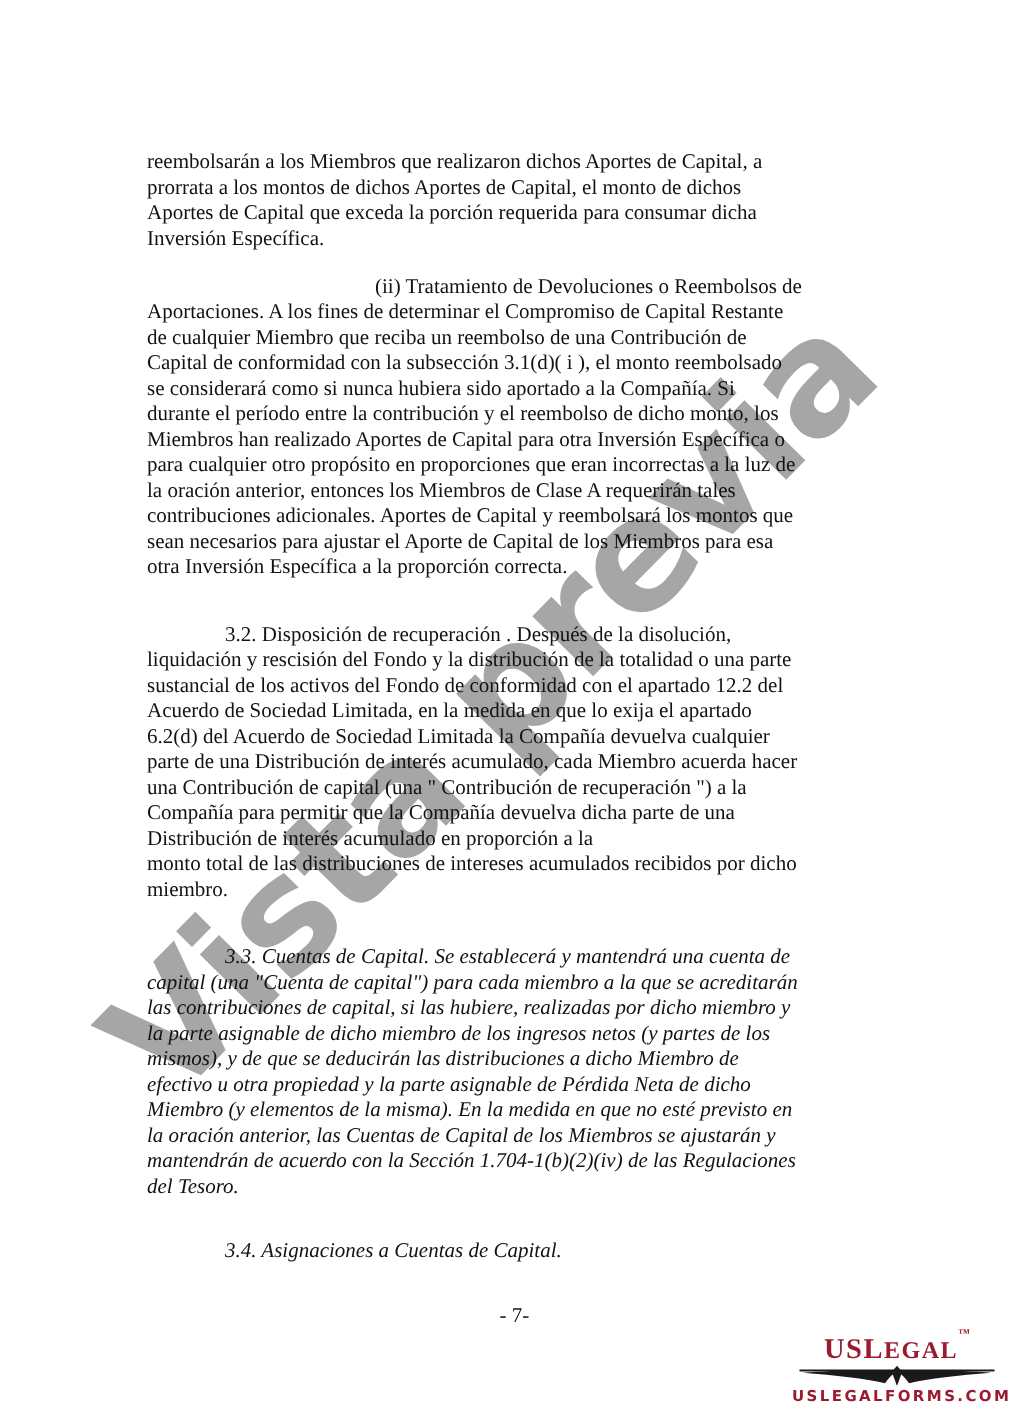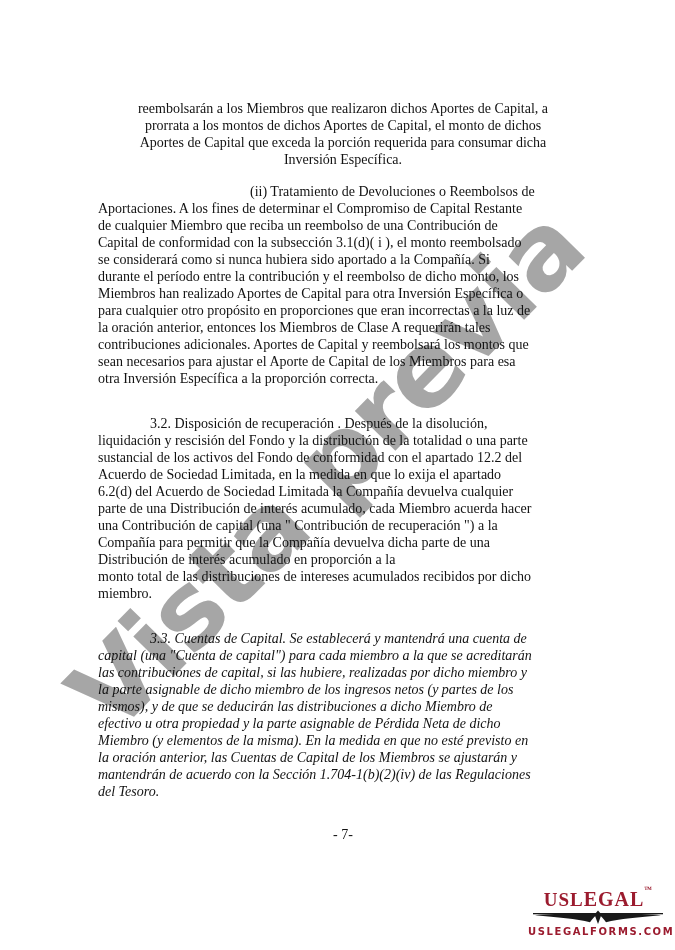--- a/index.html
+++ b/index.html
@@ -36,21 +36,21 @@
     padding: 100px 0 0 98px;
     width: 490px;
     color: #121212;
     font-size: 14px;
     line-height: 17px;
   }
   .para {
     margin: 0;
     white-space: pre-line;
   }
-  .gap-sm  { margin-bottom: 15px; text-align: center; }
+  .gap-sm  { margin-bottom: 15px; }
   .gap-md  { margin-bottom: 28px; }
   .gap-md2 { margin-bottom: 26px; font-style: italic; }
   .indent-deep { text-indent: 152px; }
   .indent-tab  { text-indent: 52px; }
   .page-number {
     text-align: center;
     margin-top: 0;
   }
   
   .uslegal-logo {
@@ -62,21 +62,21 @@
     z-index: 1;
     line-height: 1;
   }
   .logo-word {
     font-family: "Liberation Serif", serif;
     font-weight: bold;
     color: #9b1b2e;
     white-space: nowrap;
   }
   .logo-word .lg { font-size: 19px; letter-spacing: 1px; }
-  .logo-word .sm { font-size: 20px; letter-spacing: 1px; }
+  .logo-word .sm { font-size: 16px; letter-spacing: 1px; }
   .logo-word .tm {
     font-size: 8px;
     vertical-align: 14px;
     letter-spacing: 0;
   }
   .logo-wings { margin-top: 1px; line-height: 0; }
   .logo-tagline {
     margin-top: 2px;
     font-family: "DejaVu Sans", sans-serif;
     font-weight: bold;
@@ -124,20 +124,21 @@
     <p class="para gap-md2 indent-tab">3.3. Cuentas de Capital. Se establecerá y mantendrá una cuenta de
 capital (una "Cuenta de capital") para cada miembro a la que se acreditarán
 las contribuciones de capital, si las hubiere, realizadas por dicho miembro y
 la parte asignable de dicho miembro de los ingresos netos (y partes de los
 mismos), y de que se deducirán las distribuciones a dicho Miembro de
 efectivo u otra propiedad y la parte asignable de Pérdida Neta de dicho
 Miembro (y elementos de la misma). En la medida en que no esté previsto en
 la oración anterior, las Cuentas de Capital de los Miembros se ajustarán y
 mantendrán de acuerdo con la Sección 1.704-1(b)(2)(iv) de las Regulaciones
 del Tesoro.</p>
+    <p class="para gap-md2 indent-tab">3.4. Asignaciones a Cuentas de Capital.</p>
     <div class="page-number">- 7-</div>
   </div>
 
   <div class="uslegal-logo">
     <div class="logo-word">
       <span class="lg">USL</span><span class="sm">EGAL</span><span class="tm">™</span>
     </div>
     <div class="logo-wings">
       <svg width="134" height="15" viewBox="0 0 134 15" xmlns="http://www.w3.org/2000/svg" aria-hidden="true">
         <rect x="2" y="3" width="130" height="1.3" fill="#1a1a1a"></rect>

